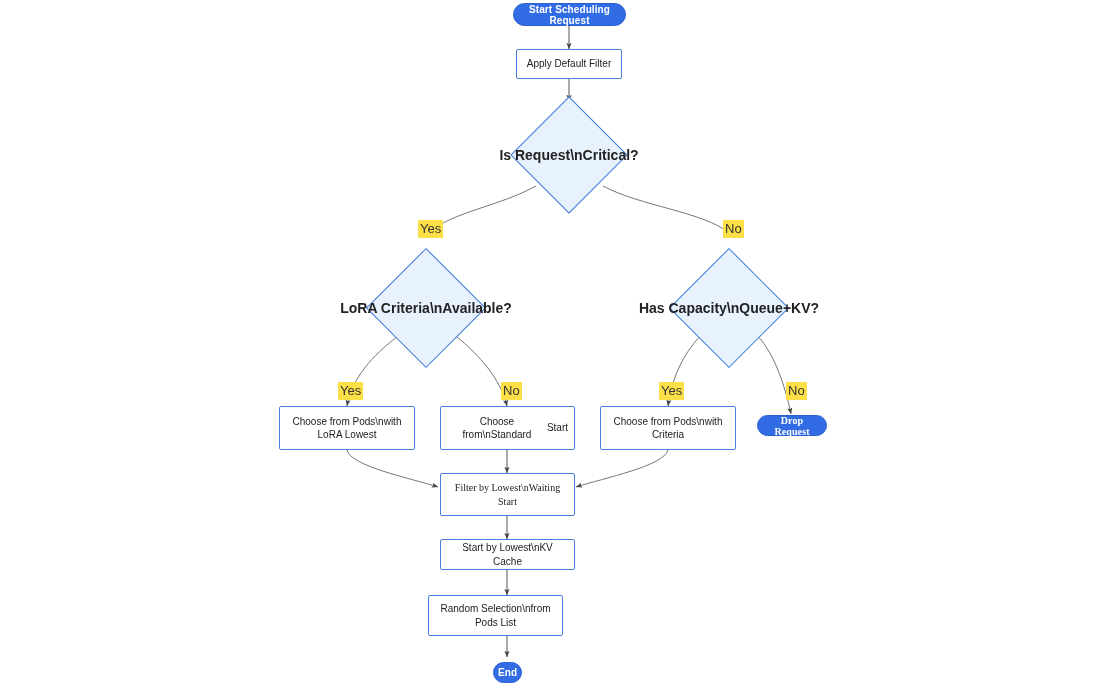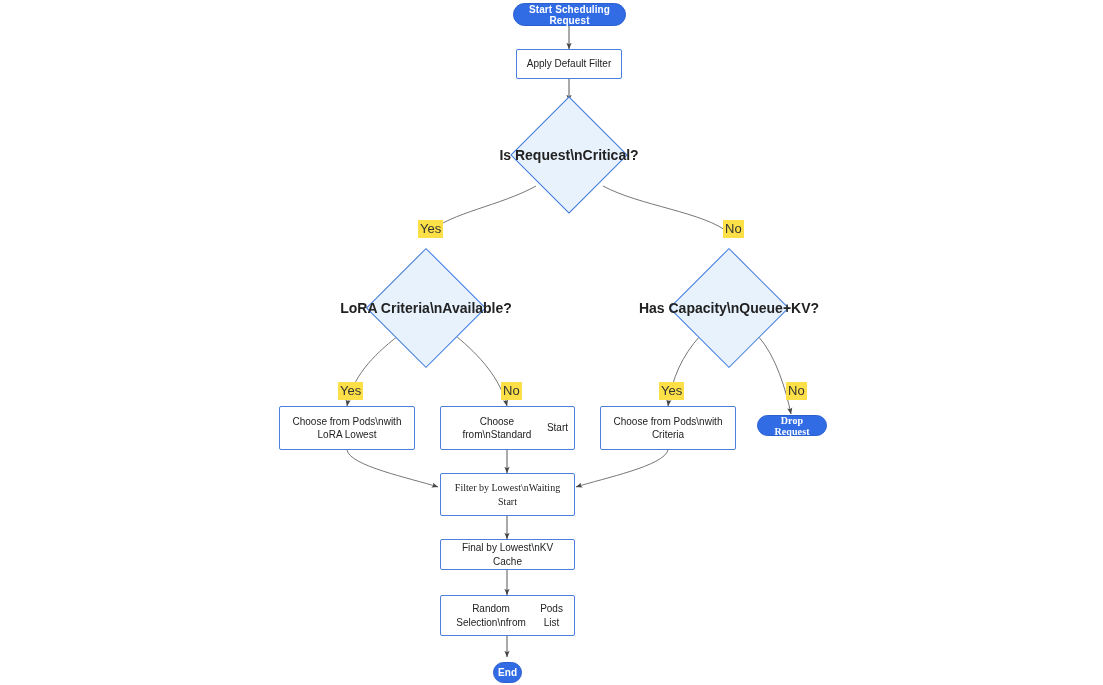--- a/index.html
+++ b/index.html
@@ -166,24 +166,24 @@
   <div class="node node-terminal" style="left:757px; top:415px; width:70px; height:21px;font-family:Liberation Serif, serif;">
     <span>Drop Request</span>
   </div>
 
   <div class="node node-process" style="left:440px; top:473px; width:135px; height:43px; flex-direction:column;font-family:Liberation Serif, serif;">
     <span class="nline">Filter by Lowest\nWaiting</span>
     <span class="nline">Start</span>
   </div>
 
   <div class="node node-process" style="left:440px; top:539px; width:135px; height:31px;">
-    <span>Final by Lowest\nKV Cache</span>
+    <span>Start by Lowest\nKV Cache</span>
   </div>
 
-  <div class="node node-process" style="left:440px; top:595px; width:135px; height:41px; flex-direction:row;">
+  <div class="node node-process" style="left:428px; top:595px; width:135px; height:41px; flex-direction:column;">
     <span class="nline">Random Selection\nfrom</span>
     <span class="nline">Pods List</span>
   </div>
 
   <div class="node node-terminal" style="left:493px; top:662px; width:29px; height:21px;">
     <span>End</span>
   </div>
 
   <div class="edge-label" style="left:418px; top:220px;">Yes</div>
   <div class="edge-label" style="left:723px; top:220px;">No</div>

